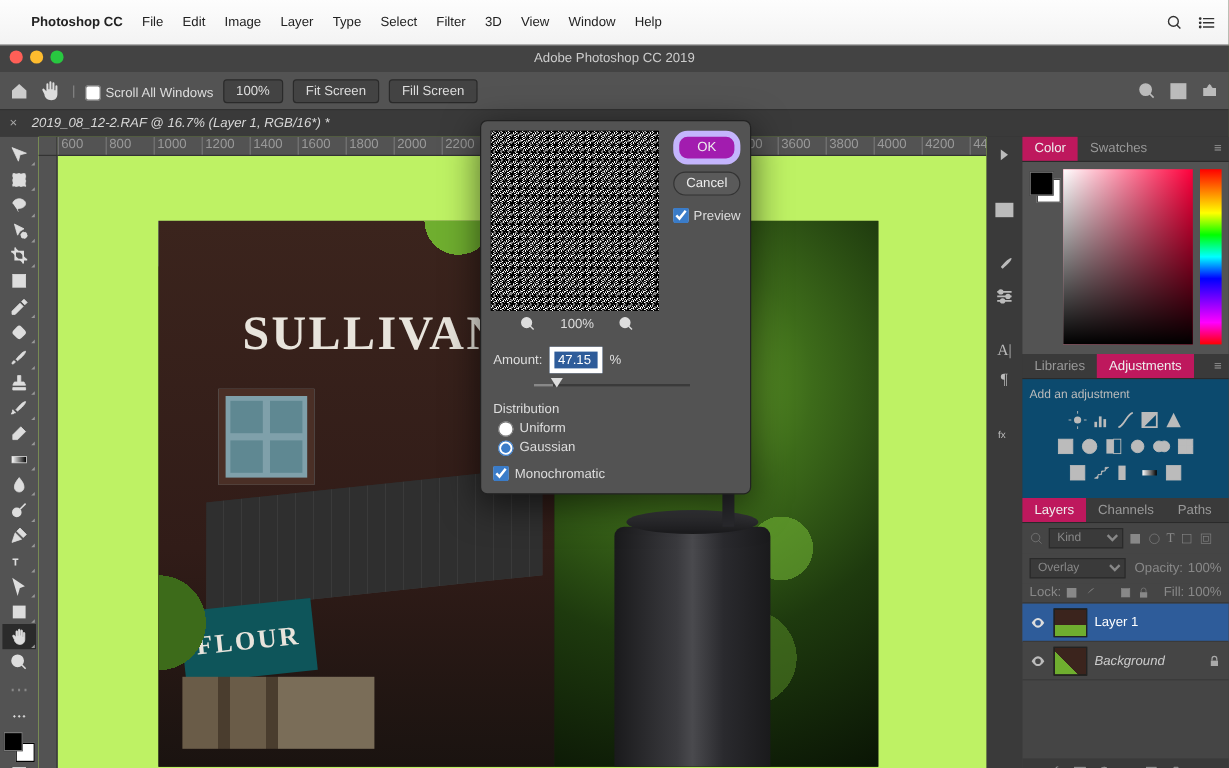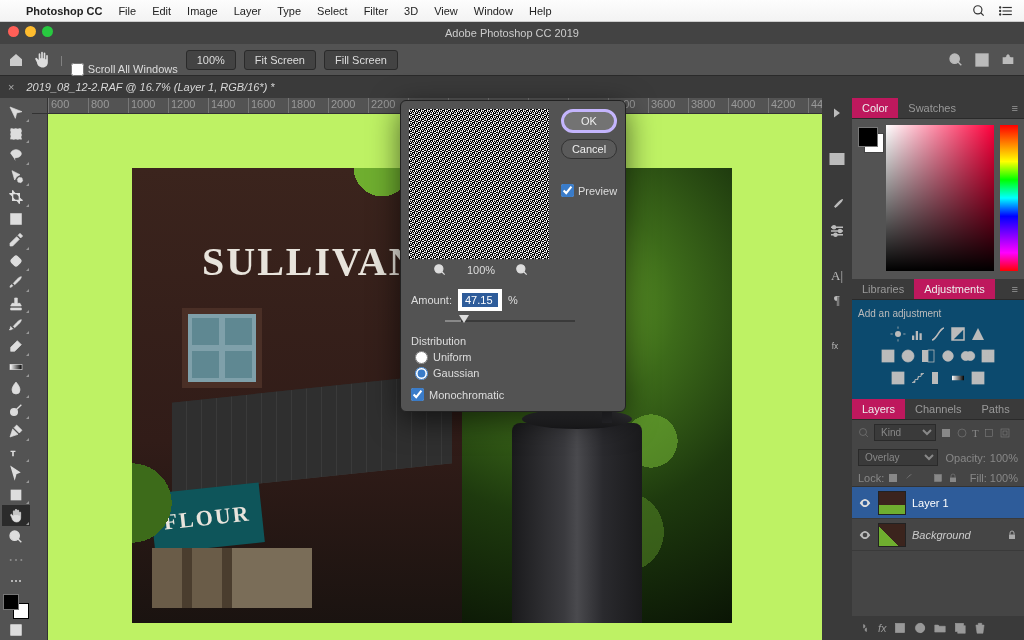--- a/index.html
+++ b/index.html
@@ -1,17 +1,17 @@
 <!DOCTYPE html>
 <html><head>
 <meta charset="utf-8">
 <style>
 *{box-sizing:border-box;margin:0;padding:0;font-family:-apple-system,"Helvetica Neue",Arial,sans-serif;font-size:11px;user-select:none}
 body{width:1024px;height:640px;background:#323232;overflow:hidden;color:#ccc}
-.mac-menubar{height:22px;background:linear-gradient(#fdfdfd,#f3f3f3);border-bottom:1px solid #ccc;display:flex;align-items:center;padding:0 10px;color:#222;gap:16px}
+.mac-menubar{height:38px;background:linear-gradient(#fdfdfd,#f3f3f3);border-bottom:1px solid #ccc;display:flex;align-items:center;padding:0 10px;color:#222;gap:16px}
 .mac-menubar .appname{font-weight:600}
 .mac-menubar .right{margin-left:auto;display:flex;gap:12px;align-items:center}
 .apple{font-size:14px}
 .window-title{height:22px;background:#434343;color:#ccc;display:flex;align-items:center;justify-content:center;font-size:12px;position:relative}
 .traffic{position:absolute;left:8px;top:4px;display:flex;gap:6px}
 .traffic span{width:11px;height:11px;border-radius:50%;display:block}
 .tr-r{background:#ff5f57}.tr-y{background:#febc2e}.tr-g{background:#28c840}
 .options-bar{height:32px;background:#535353;display:flex;align-items:center;padding:0 8px;gap:8px;border-bottom:1px solid #2a2a2a}
 .home-icon{width:16px;height:16px;color:#ccc}
 .btn{background:#434343;border:1px solid #2a2a2a;color:#ddd;padding:3px 10px;border-radius:3px;font-size:11px}
@@ -81,22 +81,22 @@
 
 .dialog{position:absolute;top:100px;left:400px;width:226px;background:#535353;border:1px solid #222;box-shadow:0 8px 30px rgba(0,0,0,.6);z-index:50;border-radius:6px;overflow:hidden}
 .dlg-title{height:20px;background:#e4e4e4;color:#222;display:flex;align-items:center;justify-content:center;font-size:11px;position:relative}
 .dlg-body{padding:8px;display:flex;gap:8px}
 .preview-col{flex:1}
 .noise-preview{width:140px;height:150px;background:#000;background-image:repeating-conic-gradient(#fff 0 2deg,#000 2deg 5deg,#888 5deg 7deg,#000 7deg 10deg);background-size:6px 6px;filter:contrast(3)}
 .zoom-row{display:flex;align-items:center;justify-content:center;gap:20px;margin-top:4px;color:#ddd}
 .zoom-row svg{width:14px;height:14px;fill:#ddd}
 .btn-col{display:flex;flex-direction:column;gap:6px;width:56px}
 .dlg-btn{background:#5a5a5a;border:1px solid #333;color:#eee;padding:3px 6px;border-radius:12px;font-size:11px;text-align:center}
-.dlg-btn.primary{border:3px solid #c4b5fd;background:#737373}
-.chk{display:flex;align-items:center;gap:4px;margin-top:19px;color:#ddd;font-size:11px}
+.dlg-btn.primary{border:5px solid #c4b5fd;background:#a21caf}
+.chk{display:flex;align-items:center;gap:4px;margin-top:4px;color:#ddd;font-size:11px}
 .chk input{accent-color:#3a7cc9}
 .dlg-lower{padding:0 10px 10px}
 .amount-row{display:flex;align-items:center;gap:6px;color:#ddd;margin-top:4px}
 .amount-row input[type=text]{width:44px;background:#3a3a3a;border:4px solid #ffffff;color:#fff;padding:1px 3px;font-size:11px}
 .slider{width:130px;height:12px;position:relative;margin:4px 0 8px 34px}
 .slider .track{position:absolute;top:5px;left:0;right:0;height:2px;background:linear-gradient(90deg,#888 0 12%,#3a3a3a 12% 100%)}
 .slider .thumb-s{position:absolute;top:0;left:14px;width:0;height:0;border-left:5px solid transparent;border-right:5px solid transparent;border-top:8px solid #ddd}
 .dist-label{color:#ddd;margin-bottom:4px}
 .radio-row{display:flex;align-items:flex-start;gap:5px;color:#ddd;margin-left:4px;margin-bottom:3px}
 .radio-row input{accent-color:#3a7cc9}

